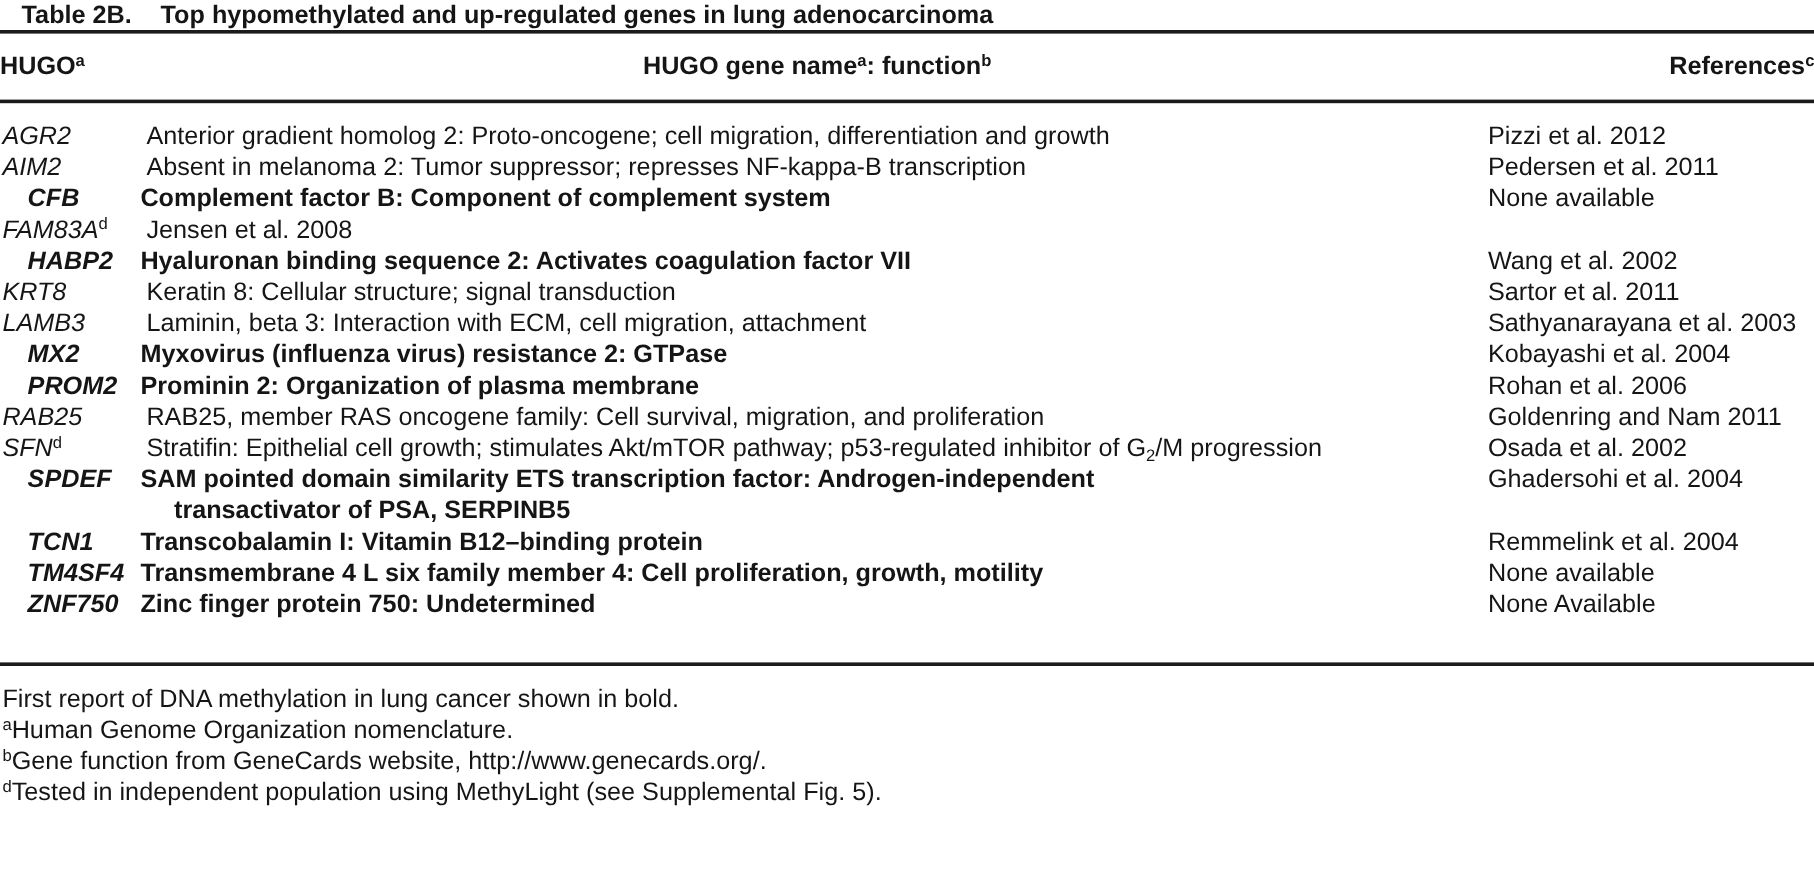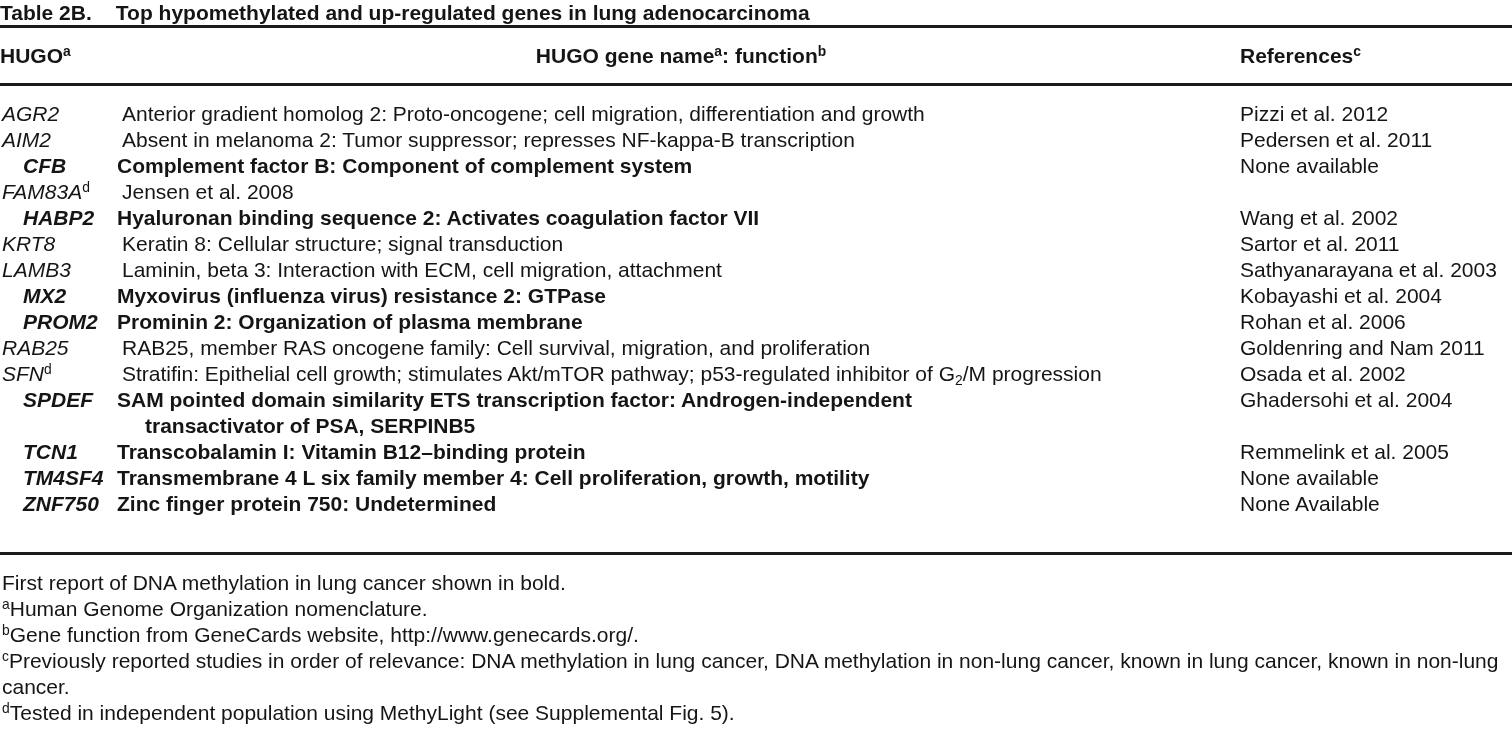--- a/index.html
+++ b/index.html
@@ -1,34 +1,34 @@
 <!DOCTYPE html>
 <html><head>
 <meta charset="utf-8">
 <style>
   html,body{margin:0;padding:0;background:#ffffff;}
   .page{
     position:relative;width:1512px;height:730px;background:#ffffff;
     font-family:"Liberation Sans",sans-serif;color:#151515;
     font-size:21px;line-height:26px;overflow:hidden;
   }
-  .title{position:absolute;top:0px;left:0;white-space:nowrap;}
+  .title{position:absolute;top:0px;left:18px;white-space:nowrap;}
   .t-label{font-weight:bold;margin-right:24px;}
   .t-text{font-weight:bold;}
   .rule{position:absolute;left:0;width:1512px;height:3px;background:#1b1b1b;}
   .rule-title{top:25px;}
   .rule-head{top:83px;}
   .rule-bottom{top:552px;}
   .thead{
     position:absolute;top:43px;left:0;width:1512px;
     display:grid;grid-template-columns:122px 1118px 272px;font-weight:bold;
   }
   .th-gene{padding-left:0;text-align:left;}
   .th-fn{text-align:center;}
-  .th-ref{text-align:left;}
+  .th-ref{text-align:right;}
   .tbody{position:absolute;top:101px;left:0;width:1512px;}
   .row{display:grid;grid-template-columns:122px 1118px 272px;}
   .cell{overflow:visible;}
   .cell-gene{font-style:italic;padding-left:2px;white-space:nowrap;}
   .cell-gene sup{font-style:normal;}
   .cell-fn{white-space:pre-wrap;padding-left:28px;text-indent:-28px;}
   .cell-ref{white-space:nowrap;}
   .row.bold .cell-gene,.row.bold .cell-fn{font-weight:bold;padding-left:23px;}
   .footnotes{position:absolute;top:570px;left:2px;width:1508px;}
   .footnote{min-height:26px;}
@@ -111,37 +111,36 @@
       </div>
       <div class="row bold">
         <div class="cell cell-gene">SPDEF</div>
         <div class="cell cell-fn">SAM pointed domain similarity ETS transcription factor: Androgen-independent
 transactivator of PSA, SERPINB5</div>
         <div class="cell cell-ref">Ghadersohi et al. 2004</div>
       </div>
       <div class="row bold">
         <div class="cell cell-gene">TCN1</div>
         <div class="cell cell-fn">Transcobalamin I: Vitamin B12–binding protein</div>
-        <div class="cell cell-ref">Remmelink et al. 2005</div>
+        <div class="cell cell-ref">Remmelink et al. 2004</div>
       </div>
       <div class="row bold">
         <div class="cell cell-gene">TM4SF4</div>
         <div class="cell cell-fn">Transmembrane 4 L six family member 4: Cell proliferation, growth, motility</div>
         <div class="cell cell-ref">None available</div>
       </div>
       <div class="row bold">
         <div class="cell cell-gene">ZNF750</div>
         <div class="cell cell-fn">Zinc finger protein 750: Undetermined</div>
         <div class="cell cell-ref">None Available</div>
       </div>
     </div>
 
   <div class="rule rule-bottom"></div>
 
   <div class="footnotes">
     <div class="footnote">First report of DNA methylation in lung cancer shown in bold.</div>
     <div class="footnote"><sup>a</sup>Human Genome Organization nomenclature.</div>
     <div class="footnote"><sup>b</sup>Gene function from GeneCards website, http://www.genecards.org/.</div>
-    <div class="footnote"><sup>c</sup>Previously reported studies in order of relevance: DNA methylation in lung cancer, DNA methylation in non-lung cancer, known in lung cancer, known in non-lung cancer.</div>
     <div class="footnote"><sup>d</sup>Tested in independent population using MethyLight (see Supplemental Fig. 5).</div>
   </div>
 
 </div>
 
 </body></html>

